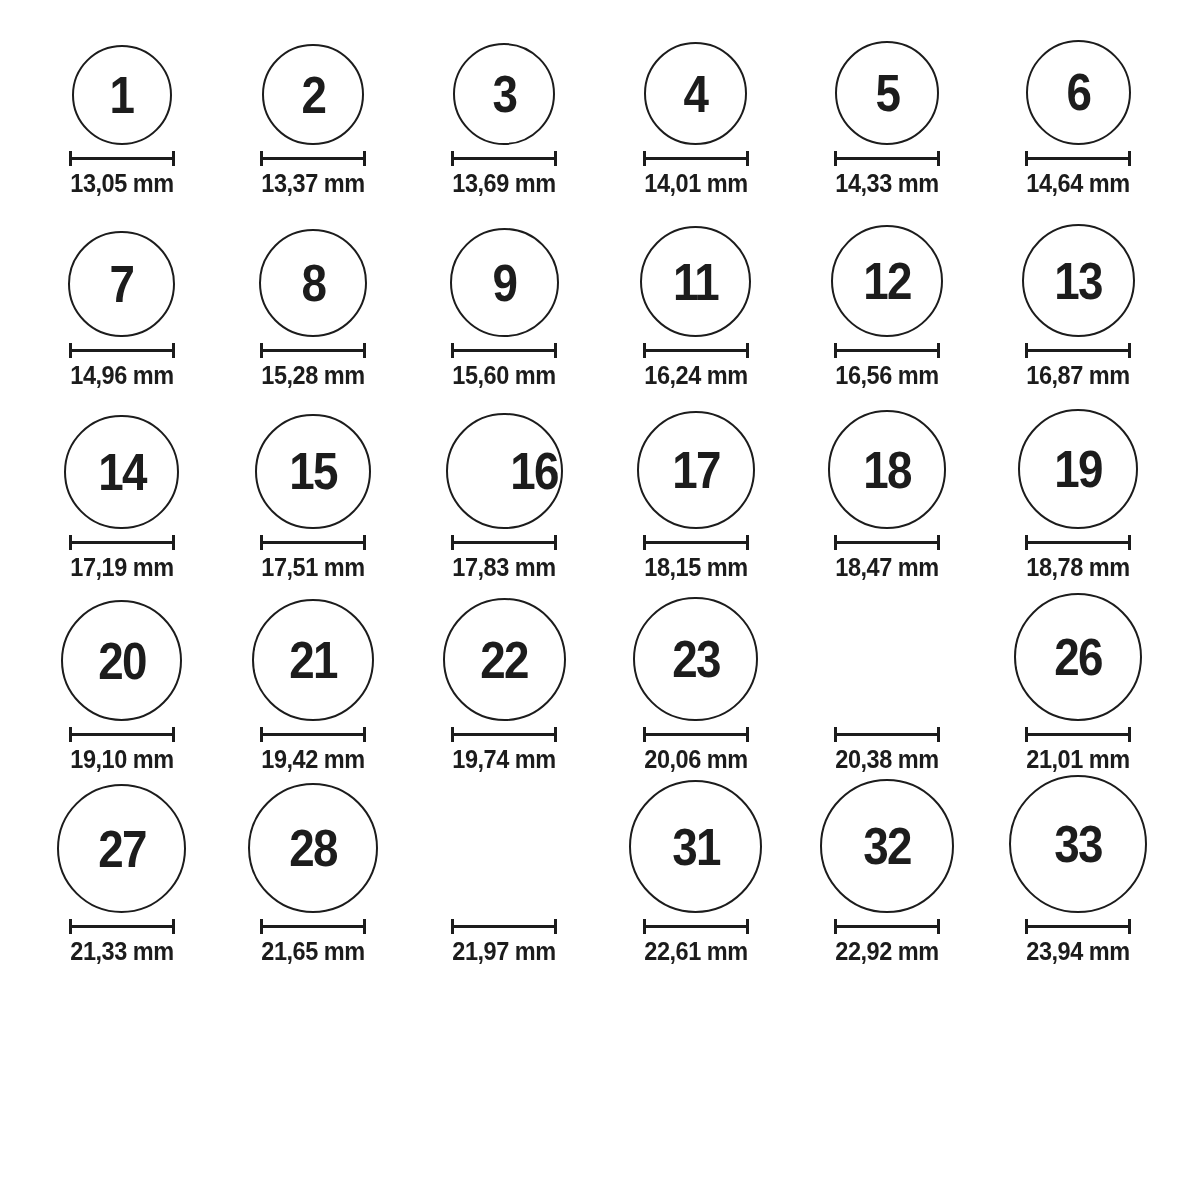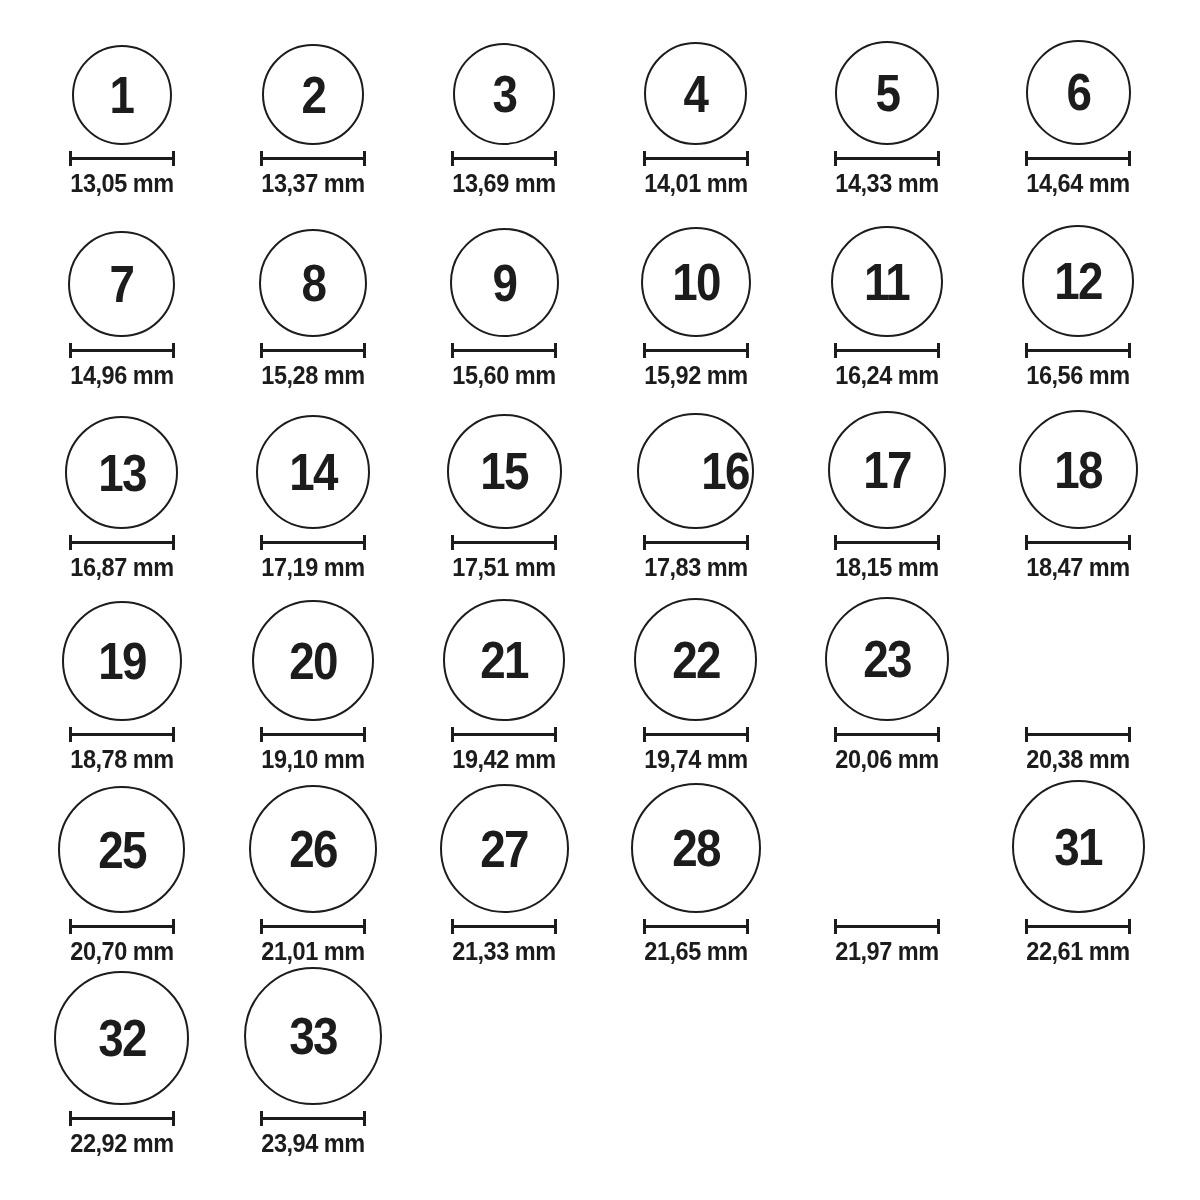--- a/index.html
+++ b/index.html
@@ -146,27 +146,20 @@
   </div>
 
   <div class="cell">
     <div class="circle" style="width: 108.925px; height: 108.925px;">
       <span class="num">9</span>
     </div>
     <div class="measure"></div>
     <div class="dia-label">15,60 mm</div>
   </div>
 
-  <div class="cell">
-    <div class="circle" style="width: 110.045px; height: 110.045px;">
-      <span class="num">10</span>
-    </div>
-    <div class="measure"></div>
-    <div class="dia-label">15,92 mm</div>
-  </div>
 
   <div class="cell">
     <div class="circle" style="width: 111.165px; height: 111.165px;">
       <span class="num">11</span>
     </div>
     <div class="measure"></div>
     <div class="dia-label">16,24 mm</div>
   </div>
 
   <div class="cell">
@@ -263,27 +256,20 @@
     </div>
     <div class="measure"></div>
     <div class="dia-label">20,06 mm</div>
   </div>
 
   <div class="cell">
     <div class="measure"></div>
     <div class="dia-label">20,38 mm</div>
   </div>
 
-  <div class="cell">
-    <div class="circle" style="width: 126.775px; height: 126.775px;">
-      <span class="num">25</span>
-    </div>
-    <div class="measure"></div>
-    <div class="dia-label">20,70 mm</div>
-  </div>
 
   <div class="cell">
     <div class="circle" style="width: 127.86px; height: 127.86px;">
       <span class="num">26</span>
     </div>
     <div class="measure"></div>
     <div class="dia-label">21,01 mm</div>
   </div>
 
   <div class="cell">

